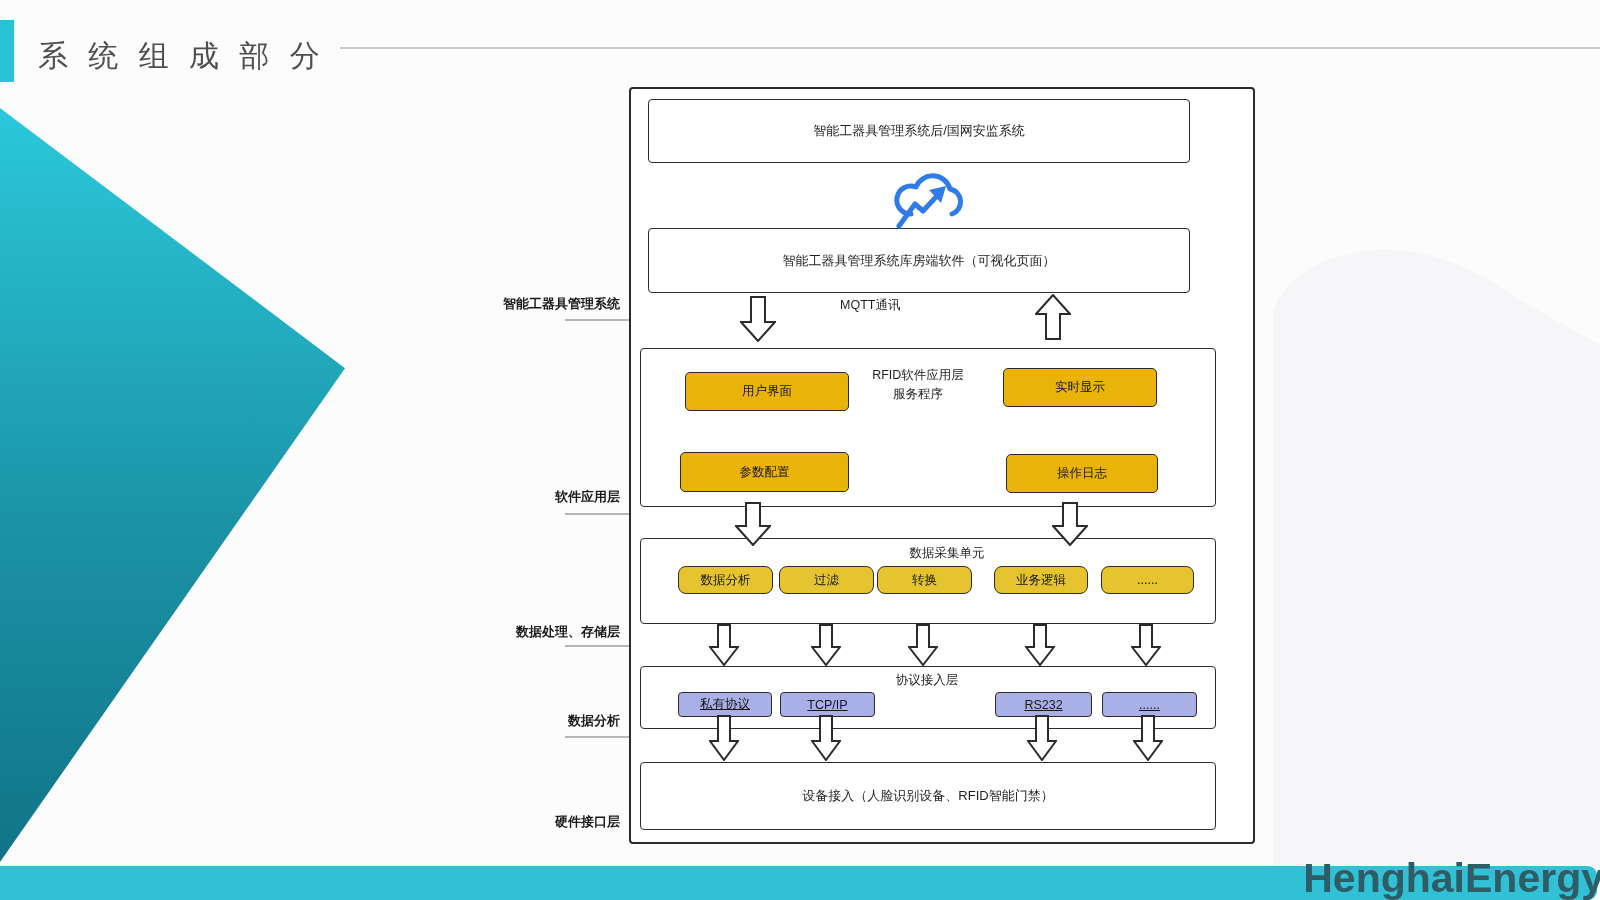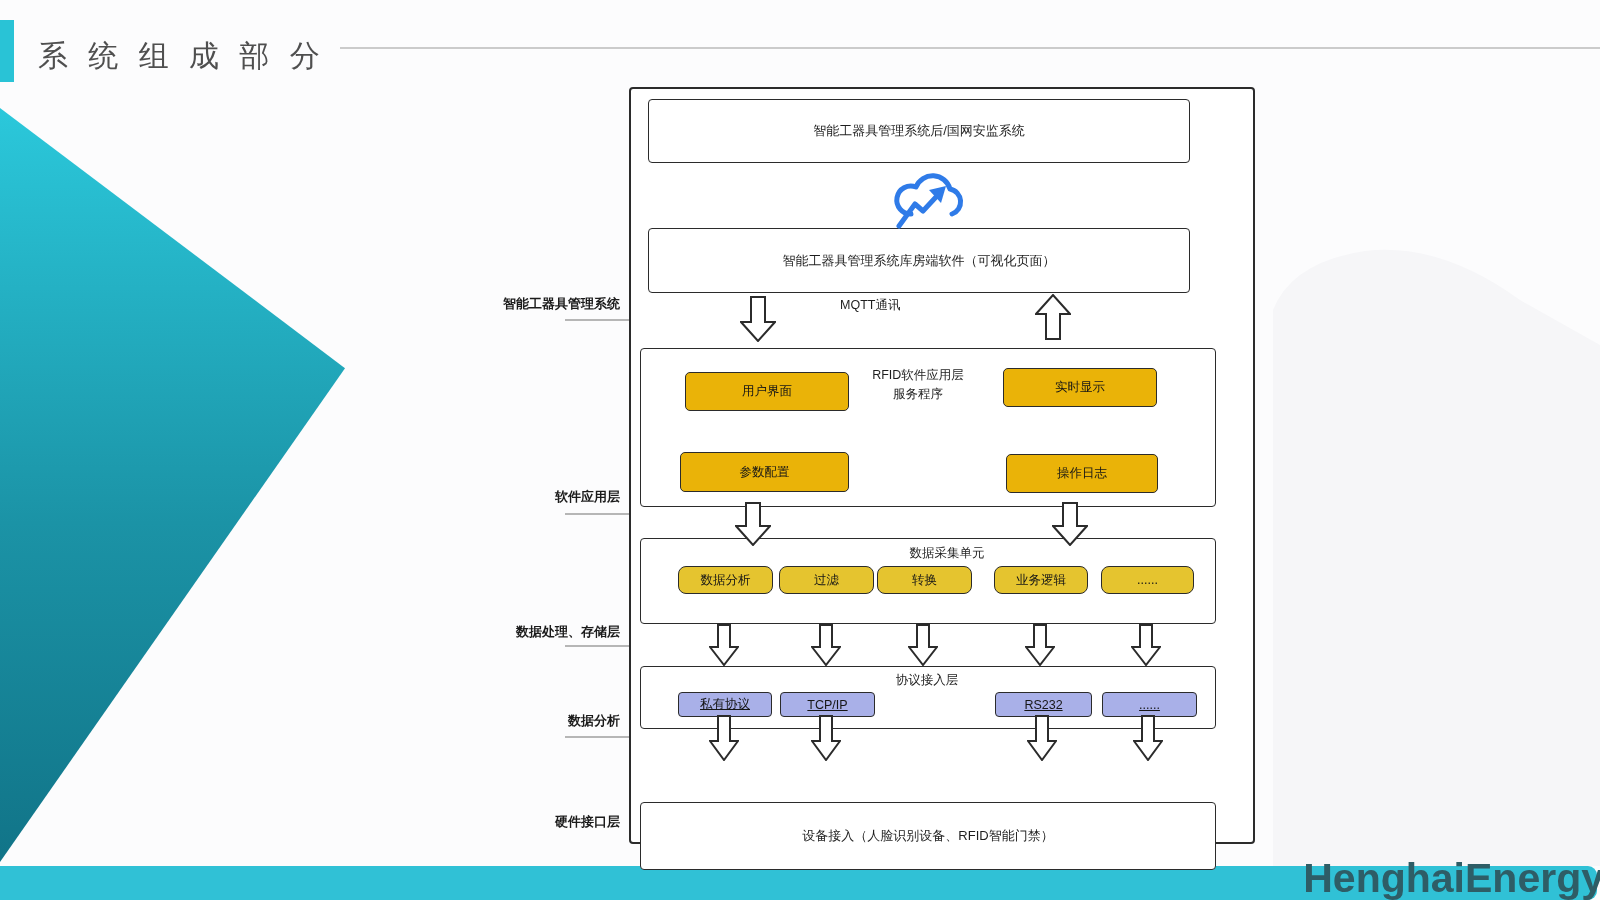--- a/index.html
+++ b/index.html
@@ -164,20 +164,20 @@
     <svg width="30" height="46" viewBox="0 0 30 46">
         <polygon points="9,1 21,1 21,26 29,26 15,45 1,26 9,26" fill="#fff" stroke="#2b2b2b" stroke-width="2"></polygon>
       </svg>
   </div>
   <div class="arrow" style="left:1133px;top:715px">
     <svg width="30" height="46" viewBox="0 0 30 46">
         <polygon points="9,1 21,1 21,26 29,26 15,45 1,26 9,26" fill="#fff" stroke="#2b2b2b" stroke-width="2"></polygon>
       </svg>
   </div>
 
-  <div class="node" style="left:640px;top:802px;width:574px;height:66px">
+  <div class="node" style="left:640px;top:762px;width:574px;height:66px">
     <span>设备接入（人脸识别设备、RFID智能门禁）</span>
   </div>
 
   <div class="footer-bar"></div>
   <div class="logo">HenghaiEnergy</div>
 
 </div>
 
 </body></html>

